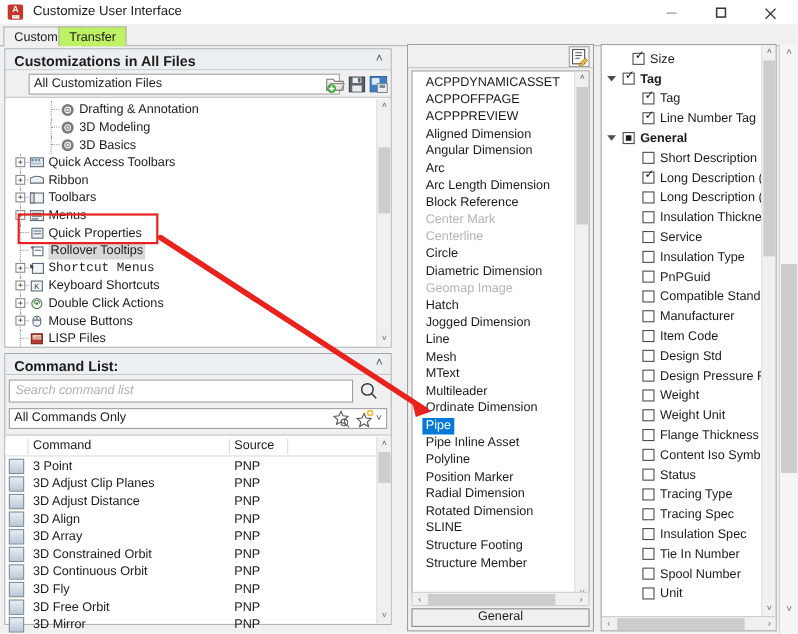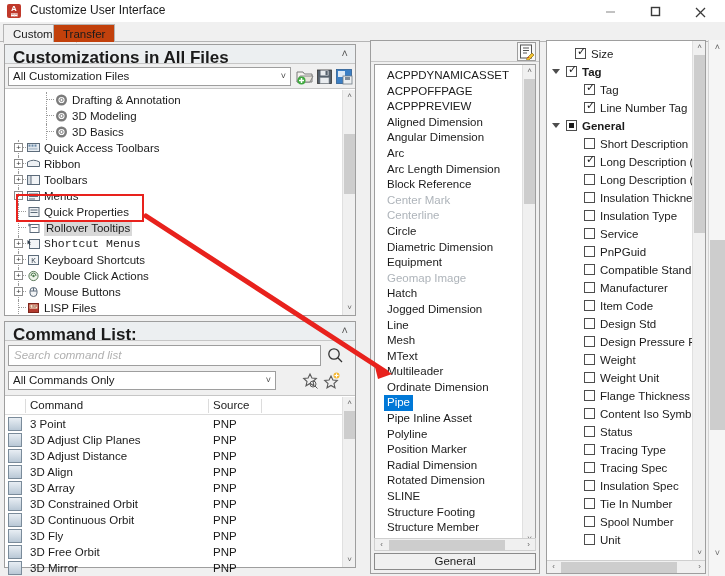--- a/index.html
+++ b/index.html
@@ -22,31 +22,31 @@
   .tb-title { position:absolute; left:30px; top:3px; font-size:12px; color:#1b1b1b; }
   .wbtn { position:absolute; top:0; width:45px; height:22px; text-align:center;
           line-height:22px; font-size:12px; color:#444; }
   .wbtn.min { right:92px; } .wbtn.max { right:47px; } .wbtn.close { right:2px; font-size:14px; }
   .wbtn svg { vertical-align:middle; }
 
   
   .tabstrip { position:absolute; left:0; top:22px; width:725px; height:20px; background:#f0f0f0;
               border-bottom:1px solid #b4b4b4; }
   .tab { position:absolute; top:2px; height:18px; padding:0 9px; line-height:18px; font-size:11.5px;
-         border:1px solid #b4b4b4; border-bottom:none; background:#c2410c; color:#1b1b1b; }
+         border:1px solid #b4b4b4; border-bottom:none; background:#bef264; color:#1b1b1b; }
   .tab.active { background:#f0f0f0; border-bottom:1px solid #f0f0f0; height:19px; }
   .tab.t0 { left:3px; } .tab.t1 { left:53px; }
 
   
   .lcol { position:absolute; left:4px; top:44px; width:352px; height:524px; }
 
   .panel { position:absolute; left:0; width:352px; border:1px solid #9e9e9e; background:#ffffff; }
   .panel-hdr { position:relative; height:19px; background:#eceff1;
                border-bottom:1px solid #c6c6c6; }
-  .panel-hdr .ptitle { position:absolute; left:8px; top:3px; font-weight:bold; font-size:17px; }
+  .panel-hdr .ptitle { position:absolute; left:8px; top:3px; font-weight:bold; font-size:13px; }
   .panel-hdr .chev { position:absolute; right:7px; top:2px; font-size:11px; color:#555; }
 
   .toolrow { position:relative; height:25px; background:#f0f0f0; border-bottom:1px solid #c6c6c6; }
 
   .combo { position:absolute; height:19px; background:#fff; border:1px solid #9e9e9e;
            font-size:11.5px; line-height:17px; padding-left:4px; color:#1b1b1b; }
   .combo .carat { position:absolute; right:4px; top:0; color:#444; font-size:9px; }
 
   .iconbtn { position:absolute; top:3px; width:19px; height:19px; }
 
@@ -160,21 +160,21 @@
 
   <div class="lcol">
 
     <div class="panel" style="top:0; height:272px;">
       <div class="panel-hdr">
         <span class="ptitle">Customizations in All Files</span>
         <span class="chev">˄</span>
       </div>
 
       <div class="toolrow">
-        <div class="combo" style="left:3px; top:3px; width:283px;">
+        <div class="combo" style="left:21px; top:3px; width:283px;">
           <span>All Customization Files</span>
           <span class="carat">˅</span>
         </div>
         <div class="iconbtn" style="left:290px;">
           <svg width="19" height="19" viewBox="0 0 19 19">
             <path d="M2 5 h6 l1.5 2 H17 v8 H2 z" fill="#f4f2ee" stroke="#7a7a7a" stroke-width="1"></path>
             <path d="M2 15 l3-6 h13 l-3 6 z" fill="#e8e4dc" stroke="#7a7a7a" stroke-width="0.9"></path>
             <circle cx="6.5" cy="13.5" r="4" fill="#3fa93f"></circle>
             <path d="M6.5 11 v5 M4 13.5 h5" stroke="#fff" stroke-width="1.5"></path>
           </svg>
@@ -361,21 +361,21 @@
       <div style="position:relative; height:55px; background:#f0f0f0; border-bottom:1px solid #c6c6c6;">
         <div class="searchbox" style="left:3px; top:4px; width:313px;">
           <span class="ph">Search command list</span>
         </div>
         <div style="position:absolute; left:322px; top:6px;">
           <svg width="17" height="17" viewBox="0 0 17 17">
               <circle cx="7" cy="7" r="5.2" fill="none" stroke="#333" stroke-width="1.3"></circle>
               <line x1="10.8" y1="10.8" x2="15" y2="15" stroke="#333" stroke-width="1.3"></line>
             </svg>
         </div>
-        <div class="combo" style="left:3px; top:30px; width:268px;">
+        <div class="combo" style="left:3px; top:30px; width:344px;">
           <span>All Commands Only</span>
           <span class="carat">˅</span>
         </div>
         <div style="position:absolute; left:296px; top:31px;">
           <svg width="18" height="18" viewBox="0 0 18 18">
             <path d="M9 2 l1.9 4 4.4.5 -3.3 3 1 4.3 -4-2.3 -4 2.3 1-4.3 -3.3-3 4.4-.5z" fill="none" stroke="#5b5b5b" stroke-width="1.1"></path>
             <circle cx="12" cy="12" r="3" fill="none" stroke="#5b5b5b" stroke-width="1"></circle>
             <line x1="14" y1="14" x2="16.5" y2="16.5" stroke="#5b5b5b" stroke-width="1"></line>
           </svg>
         </div>
@@ -503,23 +503,20 @@
           <div class="mrowwrap">
             <div class="mrow dim">Centerline</div>
           </div>
           <div class="mrowwrap">
             <div class="mrow">Circle</div>
           </div>
           <div class="mrowwrap">
             <div class="mrow">Diametric Dimension</div>
           </div>
           <div class="mrowwrap">
-            <div class="mrow">Equipment</div>
-          </div>
-          <div class="mrowwrap">
             <div class="mrow dim">Geomap Image</div>
           </div>
           <div class="mrowwrap">
             <div class="mrow">Hatch</div>
           </div>
           <div class="mrowwrap">
             <div class="mrow">Jogged Dimension</div>
           </div>
           <div class="mrowwrap">
             <div class="mrow">Line</div>
@@ -623,25 +620,25 @@
         <div class="crow2">
           <span class="cb" style="left: 37px;"></span>
           <span class="clab" style="left: 53px;">Long Description (F</span>
         </div>
         <div class="crow2">
           <span class="cb" style="left: 37px;"></span>
           <span class="clab" style="left: 53px;">Insulation Thickness</span>
         </div>
         <div class="crow2">
           <span class="cb" style="left: 37px;"></span>
+          <span class="clab" style="left: 53px;">Service</span>
+        </div>
+        <div class="crow2">
+          <span class="cb" style="left: 37px;"></span>
           <span class="clab" style="left: 53px;">Insulation Type</span>
-        </div>
-        <div class="crow2">
-          <span class="cb" style="left: 37px;"></span>
-          <span class="clab" style="left: 53px;">Service</span>
         </div>
         <div class="crow2">
           <span class="cb" style="left: 37px;"></span>
           <span class="clab" style="left: 53px;">PnPGuid</span>
         </div>
         <div class="crow2">
           <span class="cb" style="left: 37px;"></span>
           <span class="clab" style="left: 53px;">Compatible Standar</span>
         </div>
         <div class="crow2">

